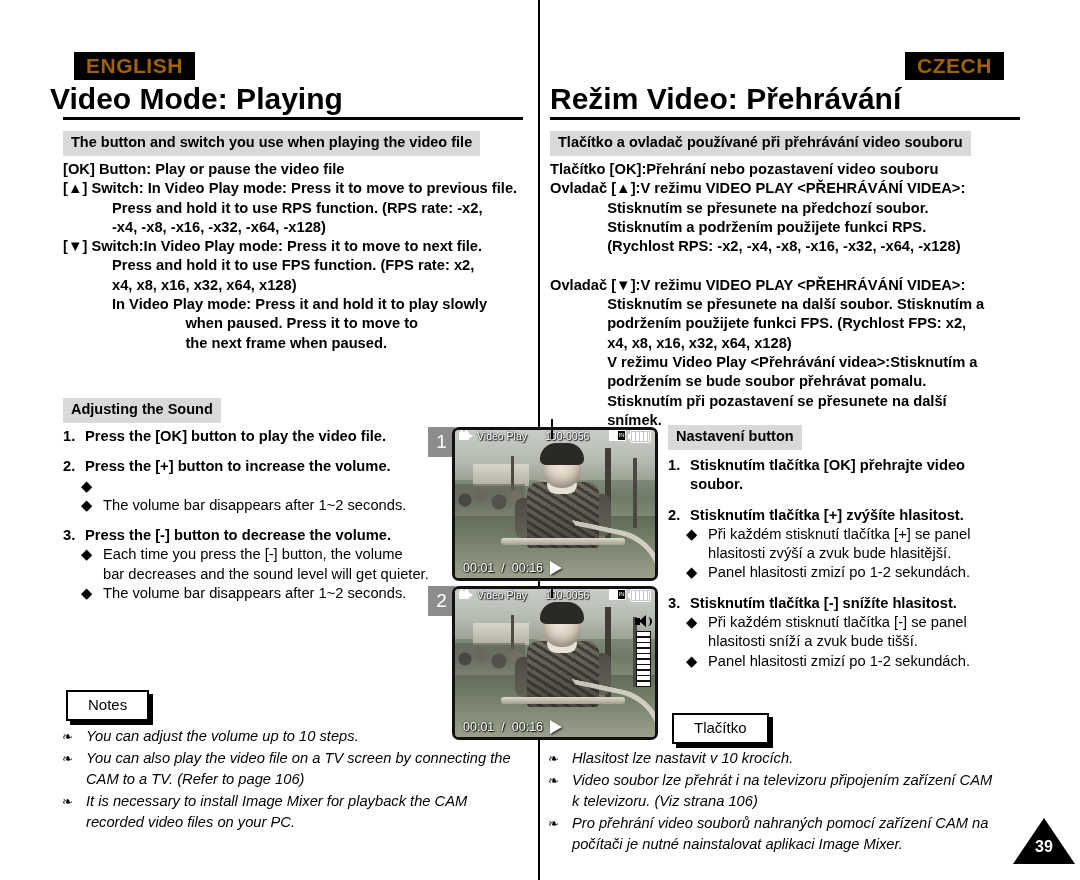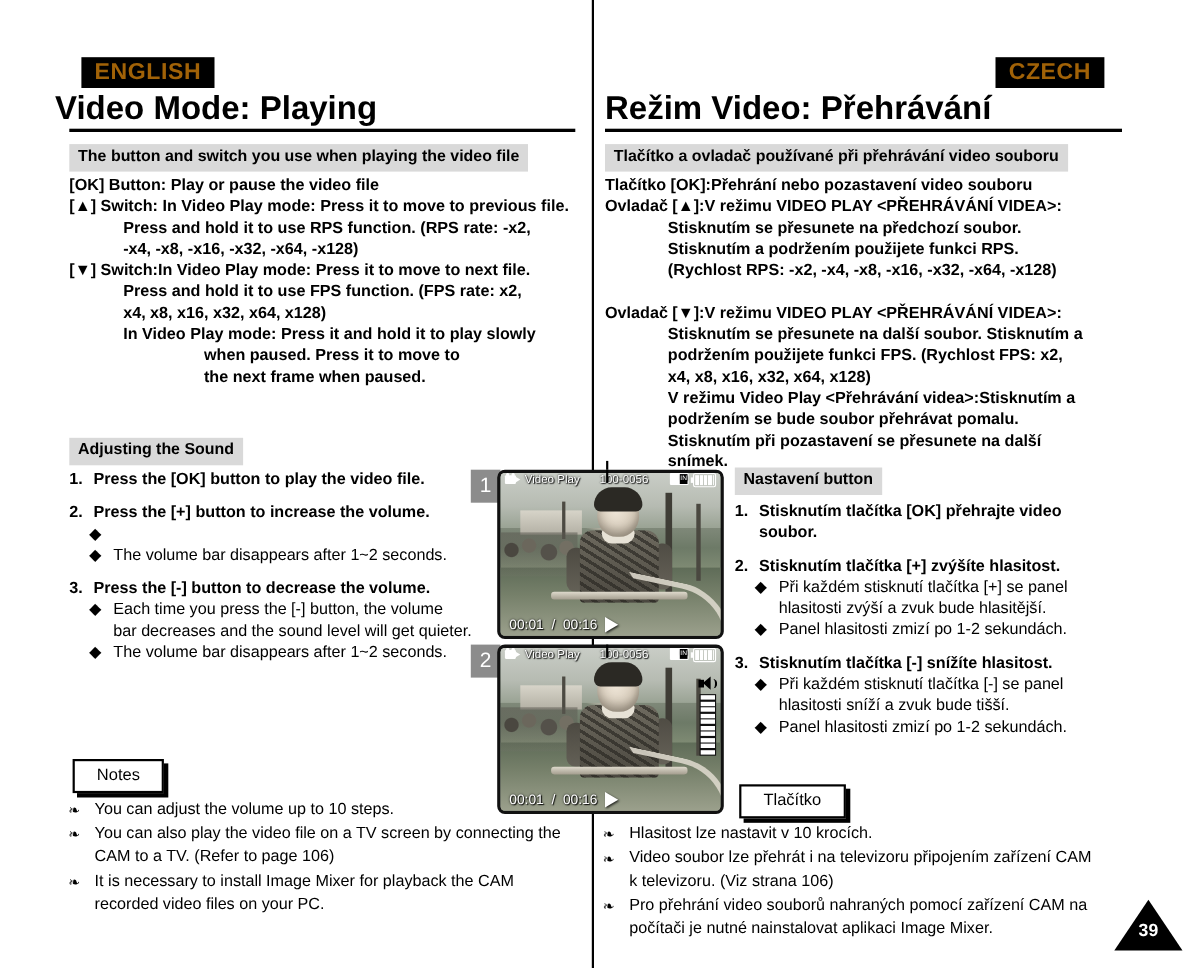--- a/index.html
+++ b/index.html
@@ -119,21 +119,21 @@
   .notes-en { left: 66px; top: 690px; }
   .notes-cz { left: 672px; top: 713px; }
 
   .notes-list {
     position: absolute;
     font-size: 14.7px;
     line-height: 21.5px;
   }
   .note-row { display: flex; }
   .note-row .b { width: 24px; flex: 0 0 24px; font-size: 13px; }
-  .note-row .t { flex: 1; }
+  .note-row .t { flex: 1; font-style: italic; }
   .notes-en-list { left: 62px; top: 726px; width: 470px; }
   .notes-cz-list { left: 548px; top: 748px; width: 480px; }
 
   
   .lcd-wrap { position: absolute; }
   .lcd-wrap.one { left: 428px; top: 427px; }
   .lcd-wrap.two { left: 428px; top: 586px; }
 
   .step-chip {
     position: absolute;

